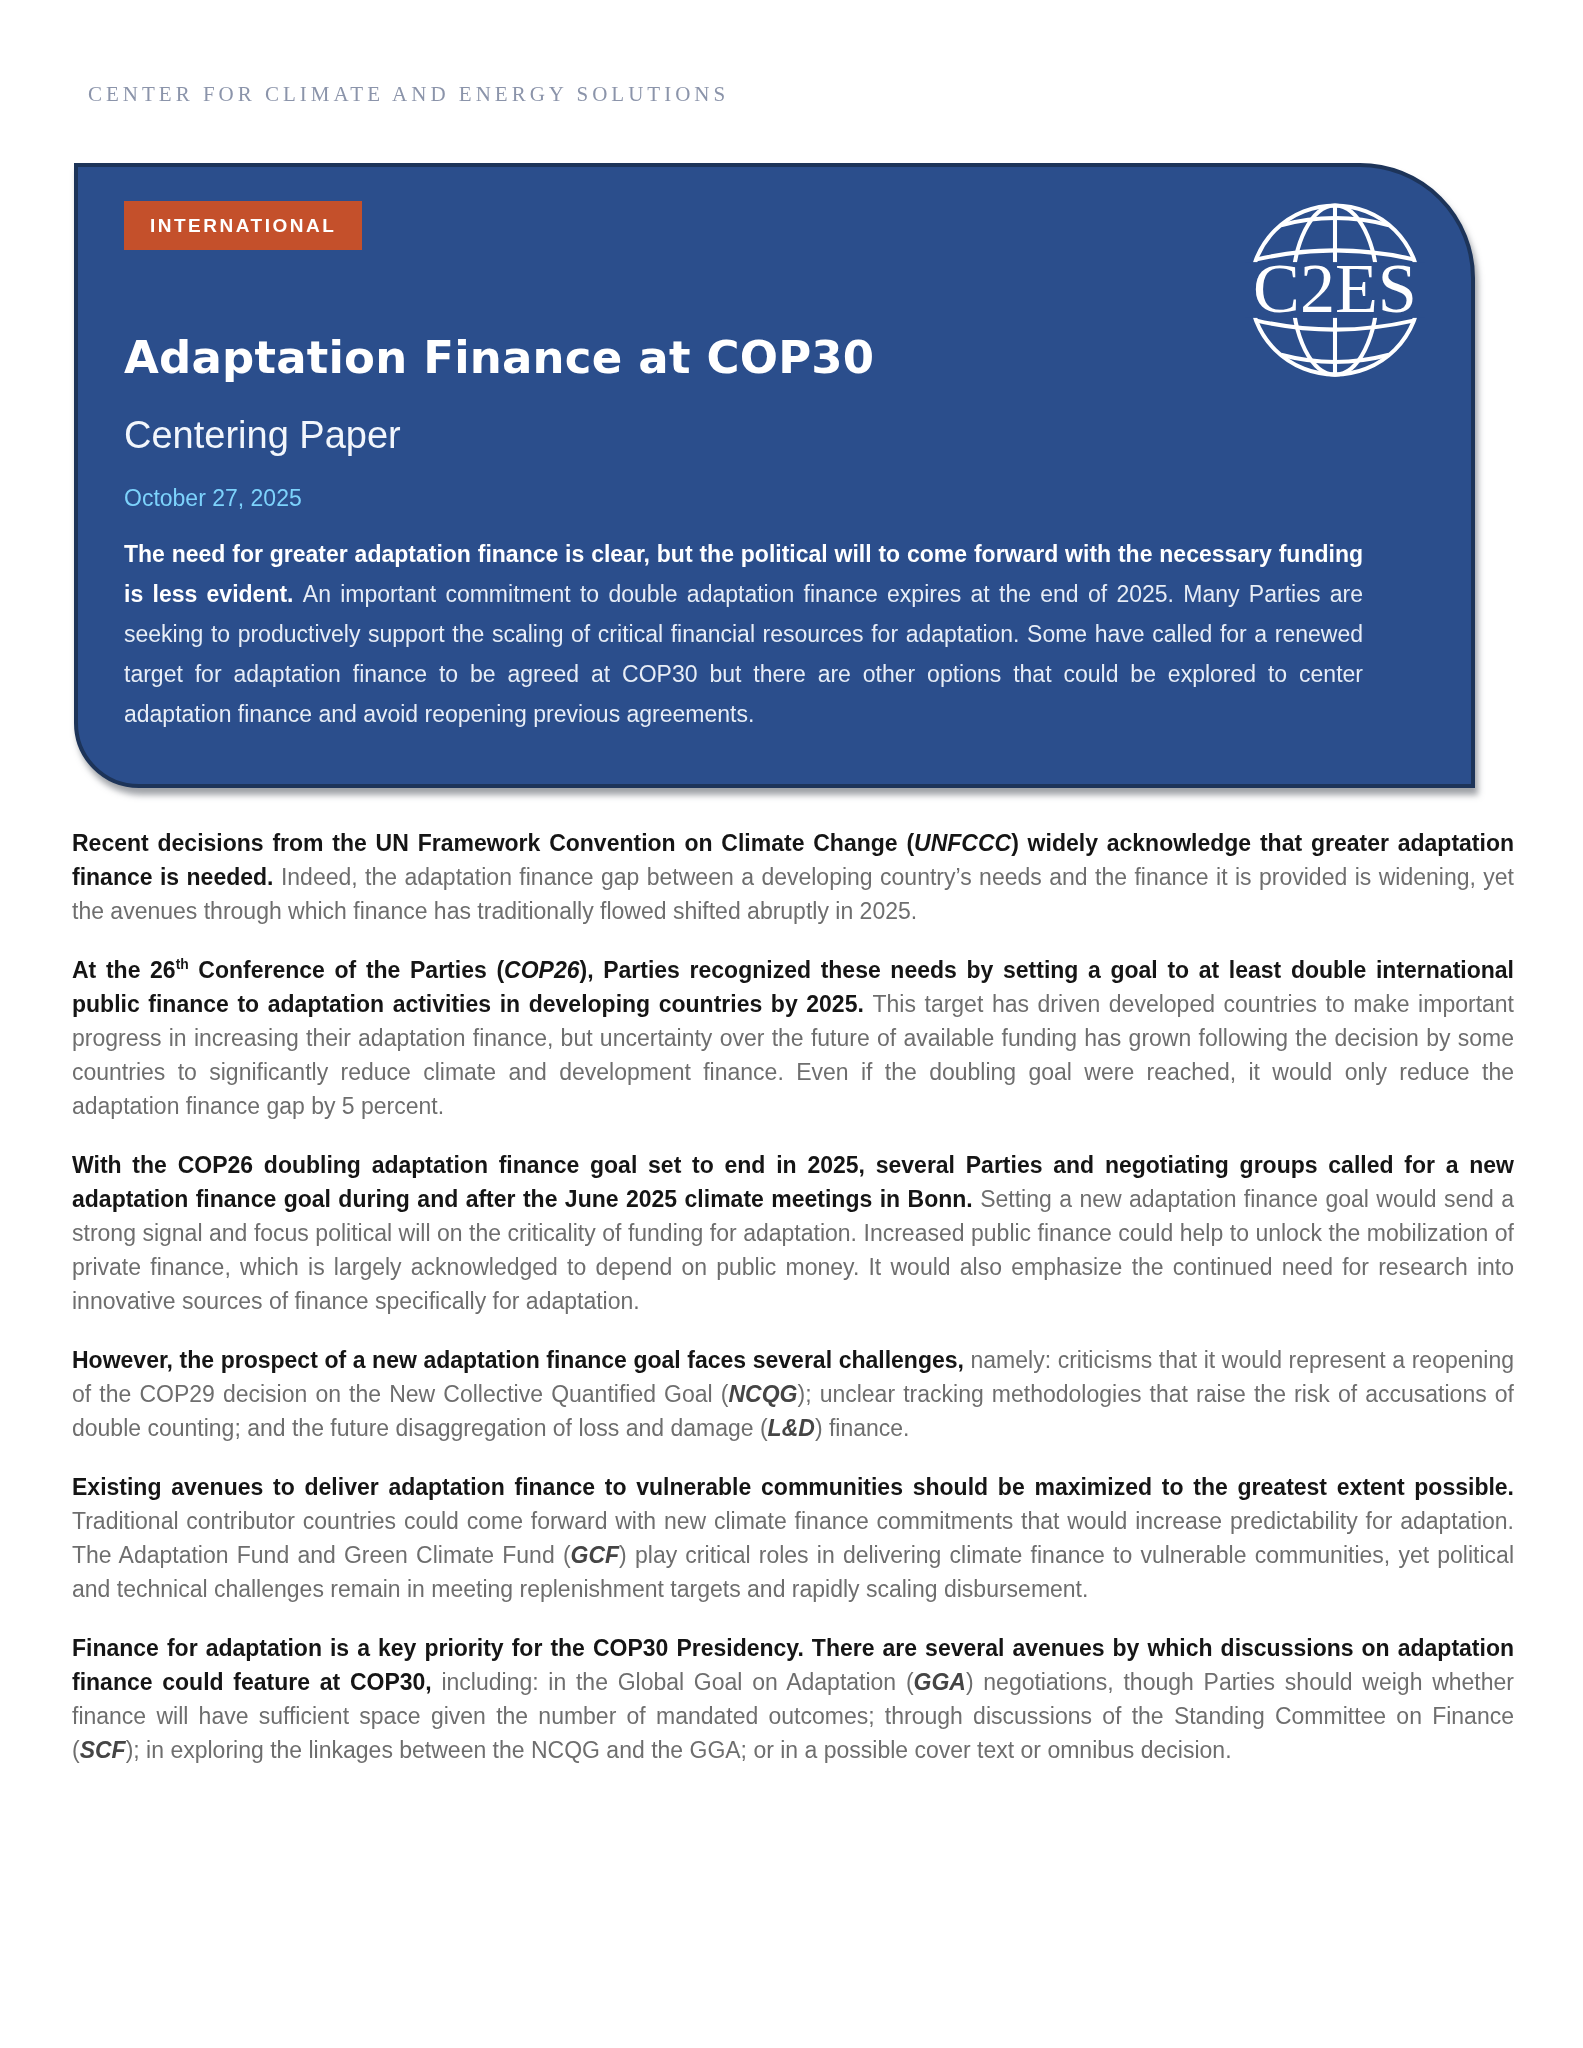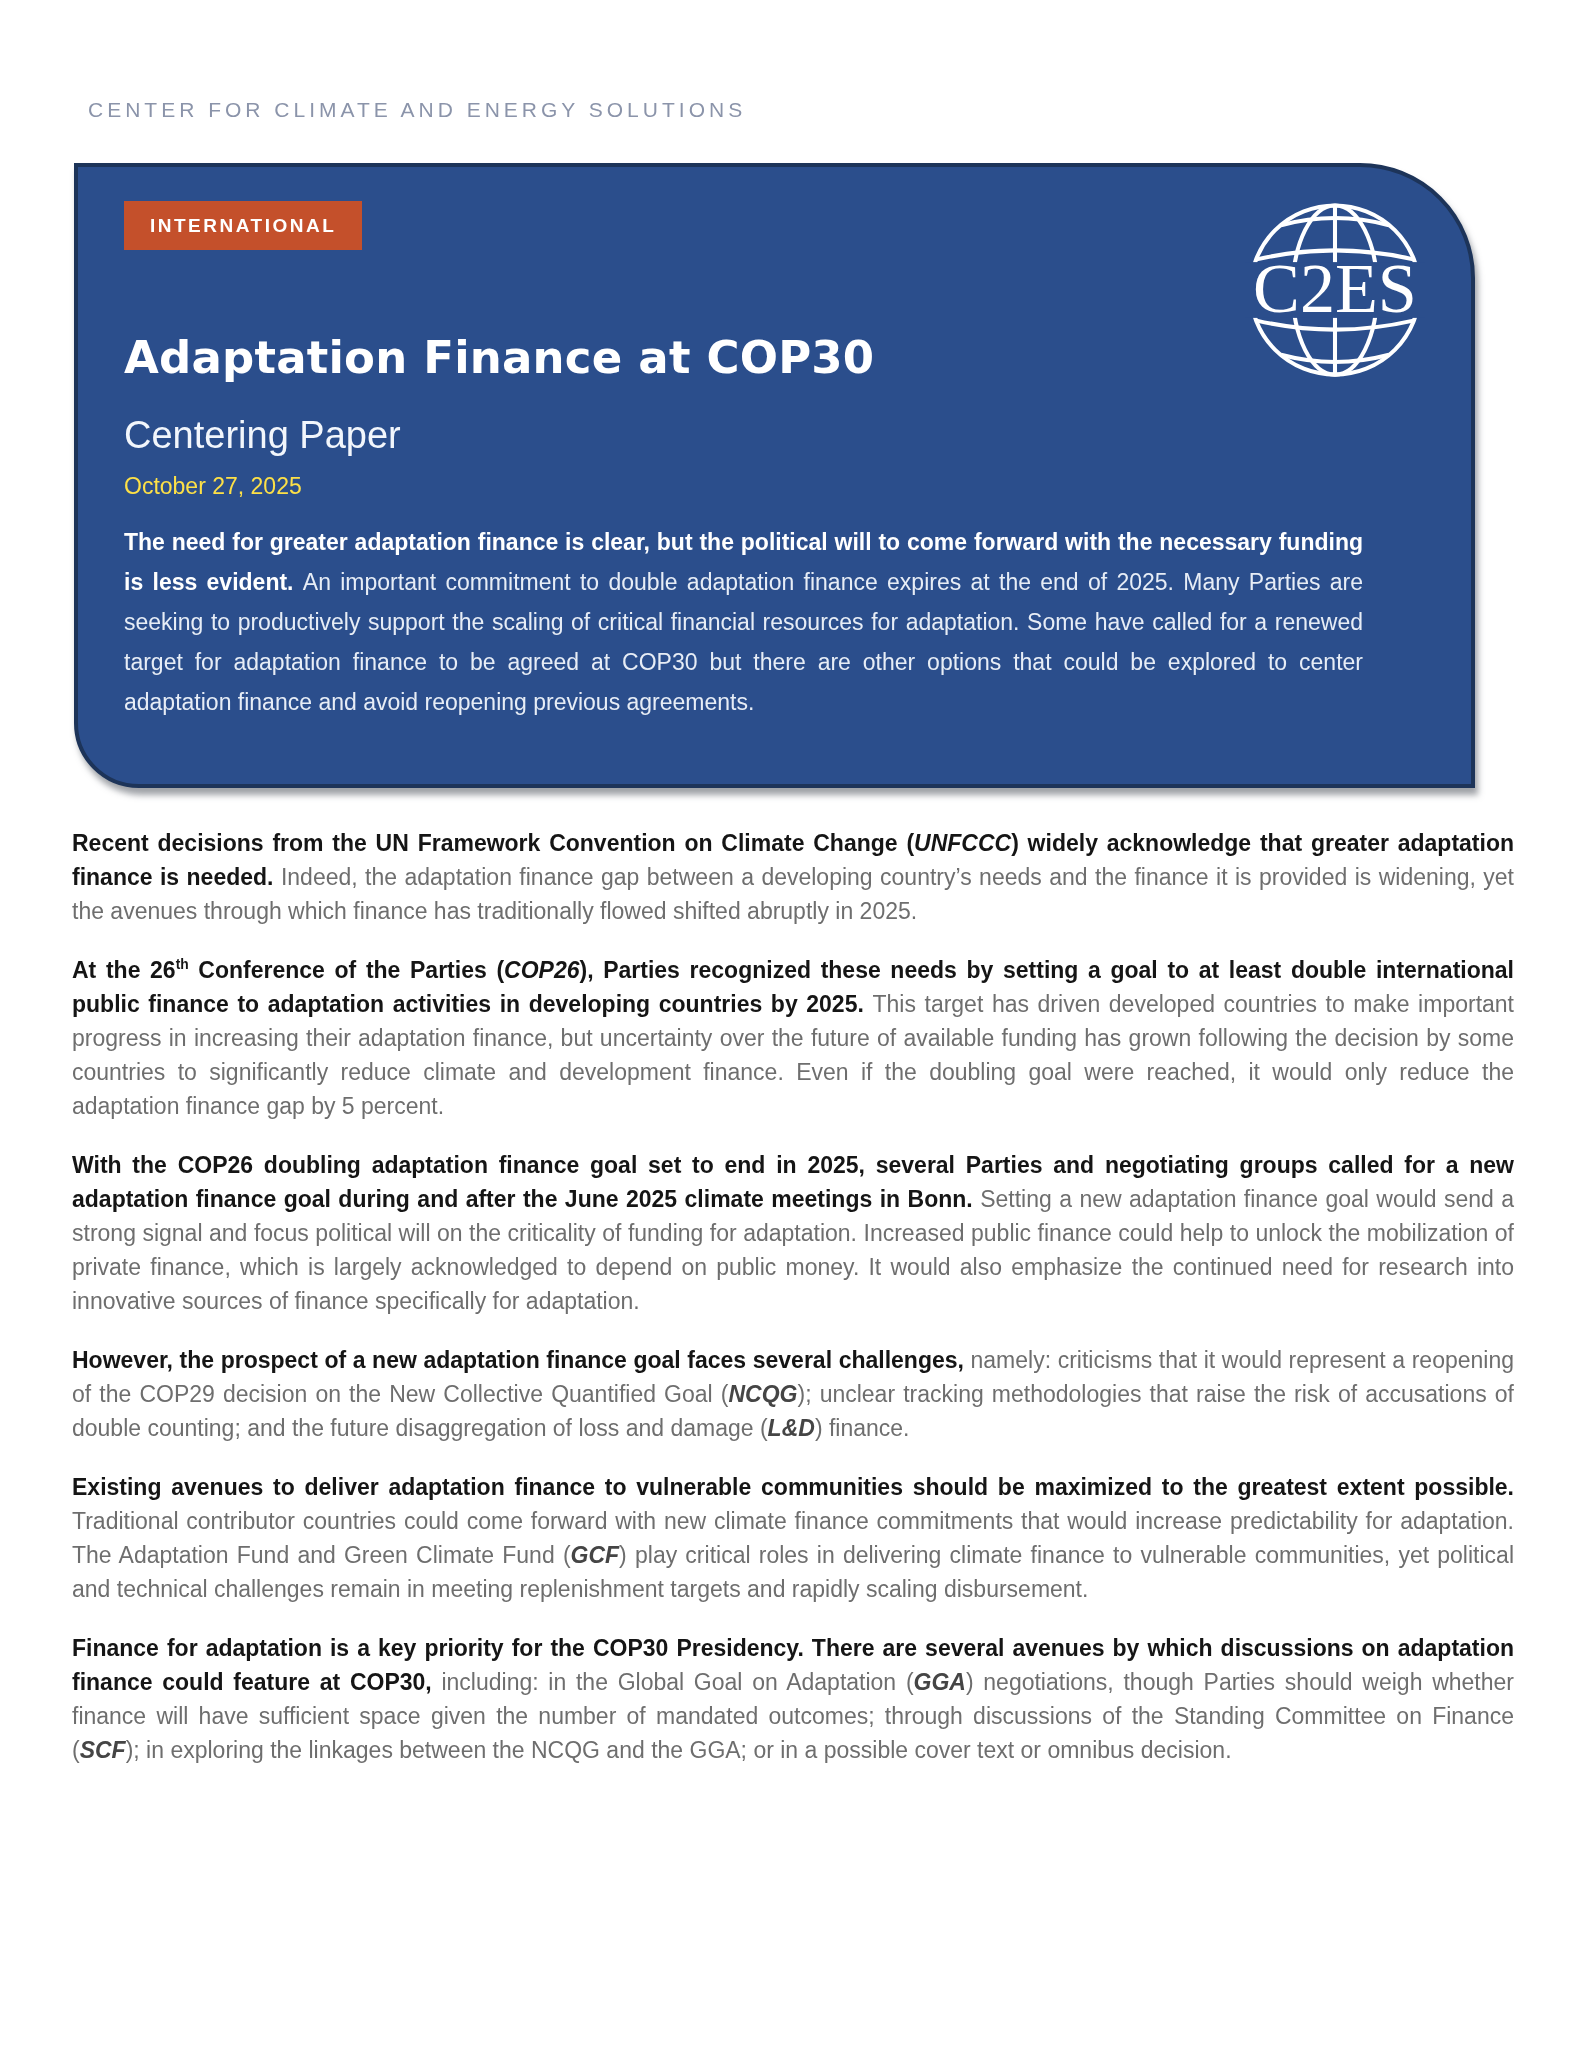--- a/index.html
+++ b/index.html
@@ -15,25 +15,26 @@
     position:relative;
     width:1583px;
     height:2048px;
     background:#ffffff;
     font-family:"Liberation Sans", sans-serif;
     overflow:hidden;
   }
   .eyebrow{
     position:absolute;
     left:88px;
-    top:98px;
+    top:82px;
     font-size:21px;
     letter-spacing:4px;
     color:var(--eyebrow-gray,#8b94aa);
     font-weight:400;
+    font-family:Liberation Serif, serif;
   }
   .hero{
     position:absolute;
     left:74px;
     top:163px;
     width:1401px;
     height:625px;
     box-sizing:border-box;
     background:var(--panel-blue,#2b4e8c);
     border:4px solid var(--panel-border,#1d3459);
@@ -60,22 +61,22 @@
     letter-spacing:0.2px;
     max-width:1000px;
   }
   .hero-sub{
     margin-top:28px;
     color:#f2f6fc;
     font-size:38px;
     font-weight:400;
   }
   .hero-date{
-    margin-top:16px;
-    color:#fde047;
+    margin-top:28px;
+    color:#7dd3fc;
     font-size:23px;
   }
   .hero-intro{
     margin-top:22px;
     max-width:1266px;
     font-size:23px;
     line-height:40px;
     text-align:justify;
   }
   .hero-intro .run-lead{color:#ffffff;}

